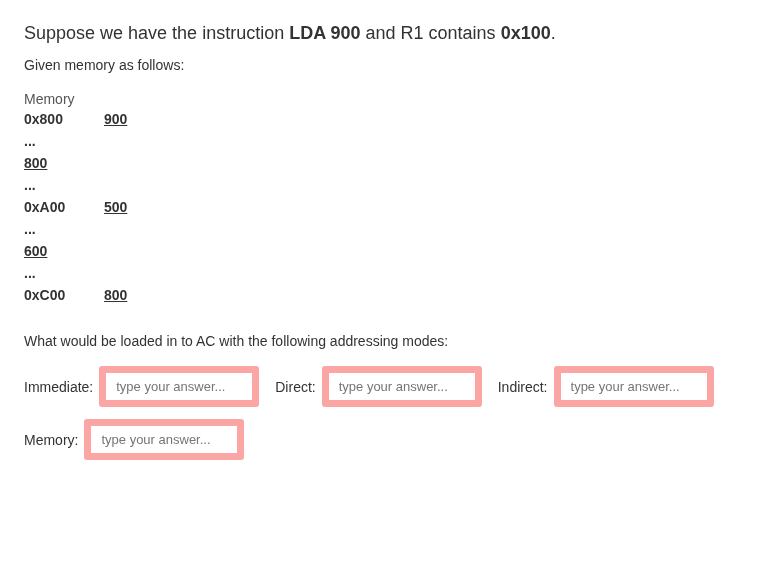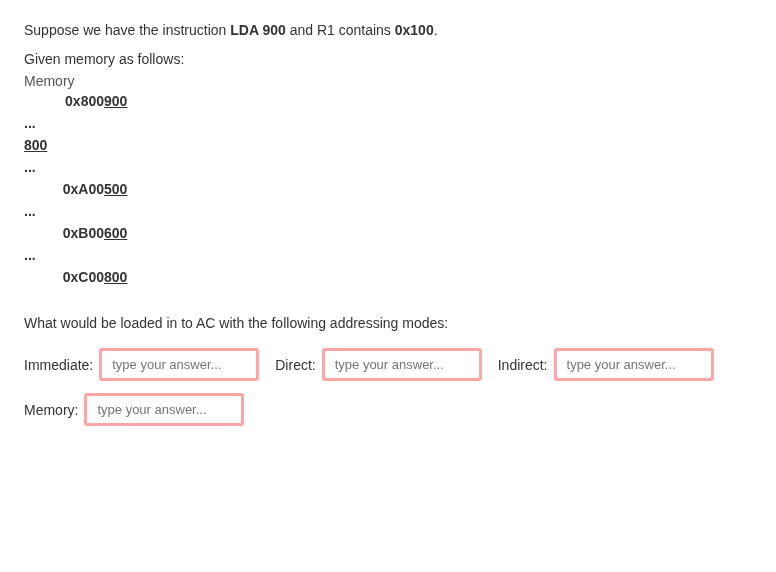--- a/index.html
+++ b/index.html
@@ -13,41 +13,40 @@
       font-size: 14px;
       color: #333;
       background: #fff;
       padding: 20px 24px;
       width: 776px;
       min-height: 572px;
     }
 
     .intro-text {
       margin-bottom: 10px;
-      font-size: 14px;
+      font-size: 18px;
       line-height: 1.5;
     }
 
     .intro-text strong {
       font-weight: 700;
     }
 
     .given-memory {
-      margin-bottom: 6px;
+      margin-bottom: 18px;
       font-size: 14px;
     }
 
     .memory-label {
       font-size: 14px;
       color: #555;
     }
 
     .memory-table {
       margin-bottom: 24px;
-      text-align: right;
     }
 
     .memory-row {
       display: flex;
       align-items: baseline;
       margin-bottom: 0;
     }
 
     .memory-address {
       font-weight: 700;
@@ -89,21 +88,21 @@
       gap: 6px;
     }
 
     .answer-label {
       font-size: 14px;
       color: #333;
       white-space: nowrap;
     }
 
     .answer-input {
-      border: 3px solid #fca5a5;
+      border: 7px solid #fca5a5;
       border-radius: 3px;
       padding: 6px 10px;
       font-size: 13px;
       color: #999;
       outline: none;
       width: 160px;
     }
 
     .answer-input-small {
       width: 160px;
@@ -135,21 +134,20 @@
     <span class="memory-ellipsis">...</span>
   </div>
   <div class="memory-row">
     <span class="memory-address">0xA00</span>
     <span class="memory-value">500</span>
   </div>
   <div class="memory-row">
     <span class="memory-ellipsis">...</span>
   </div>
   <div class="memory-row">
-    <span class="memory-address">0xB00</span>
     <span class="memory-value">600</span>
   </div>
   <div class="memory-row">
     <span class="memory-ellipsis">...</span>
   </div>
   <div class="memory-row">
     <span class="memory-address">0xC00</span>
     <span class="memory-value">800</span>
   </div>
 </div>

